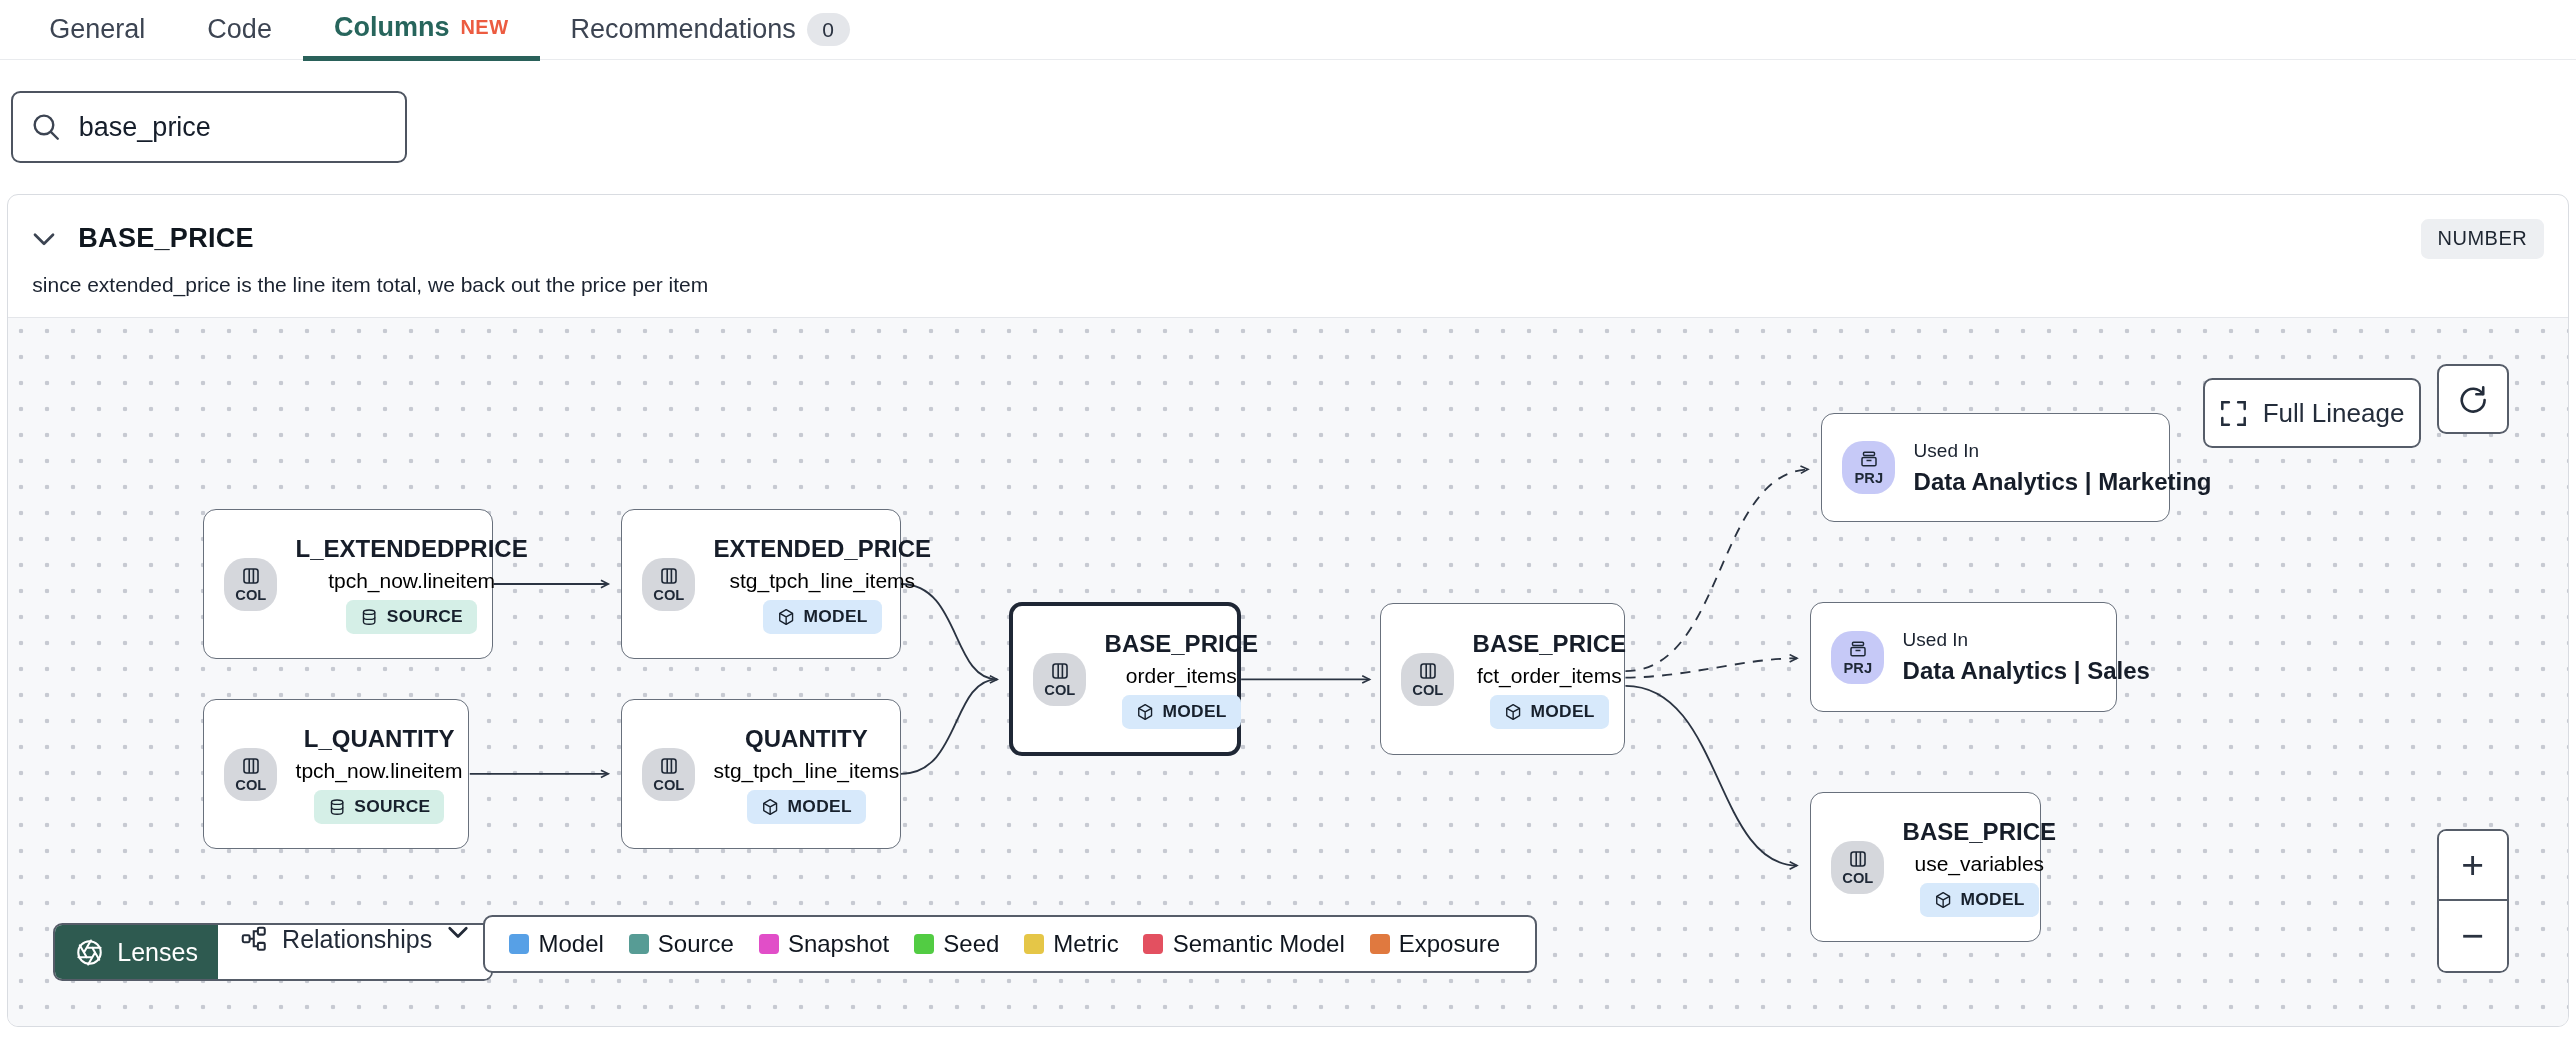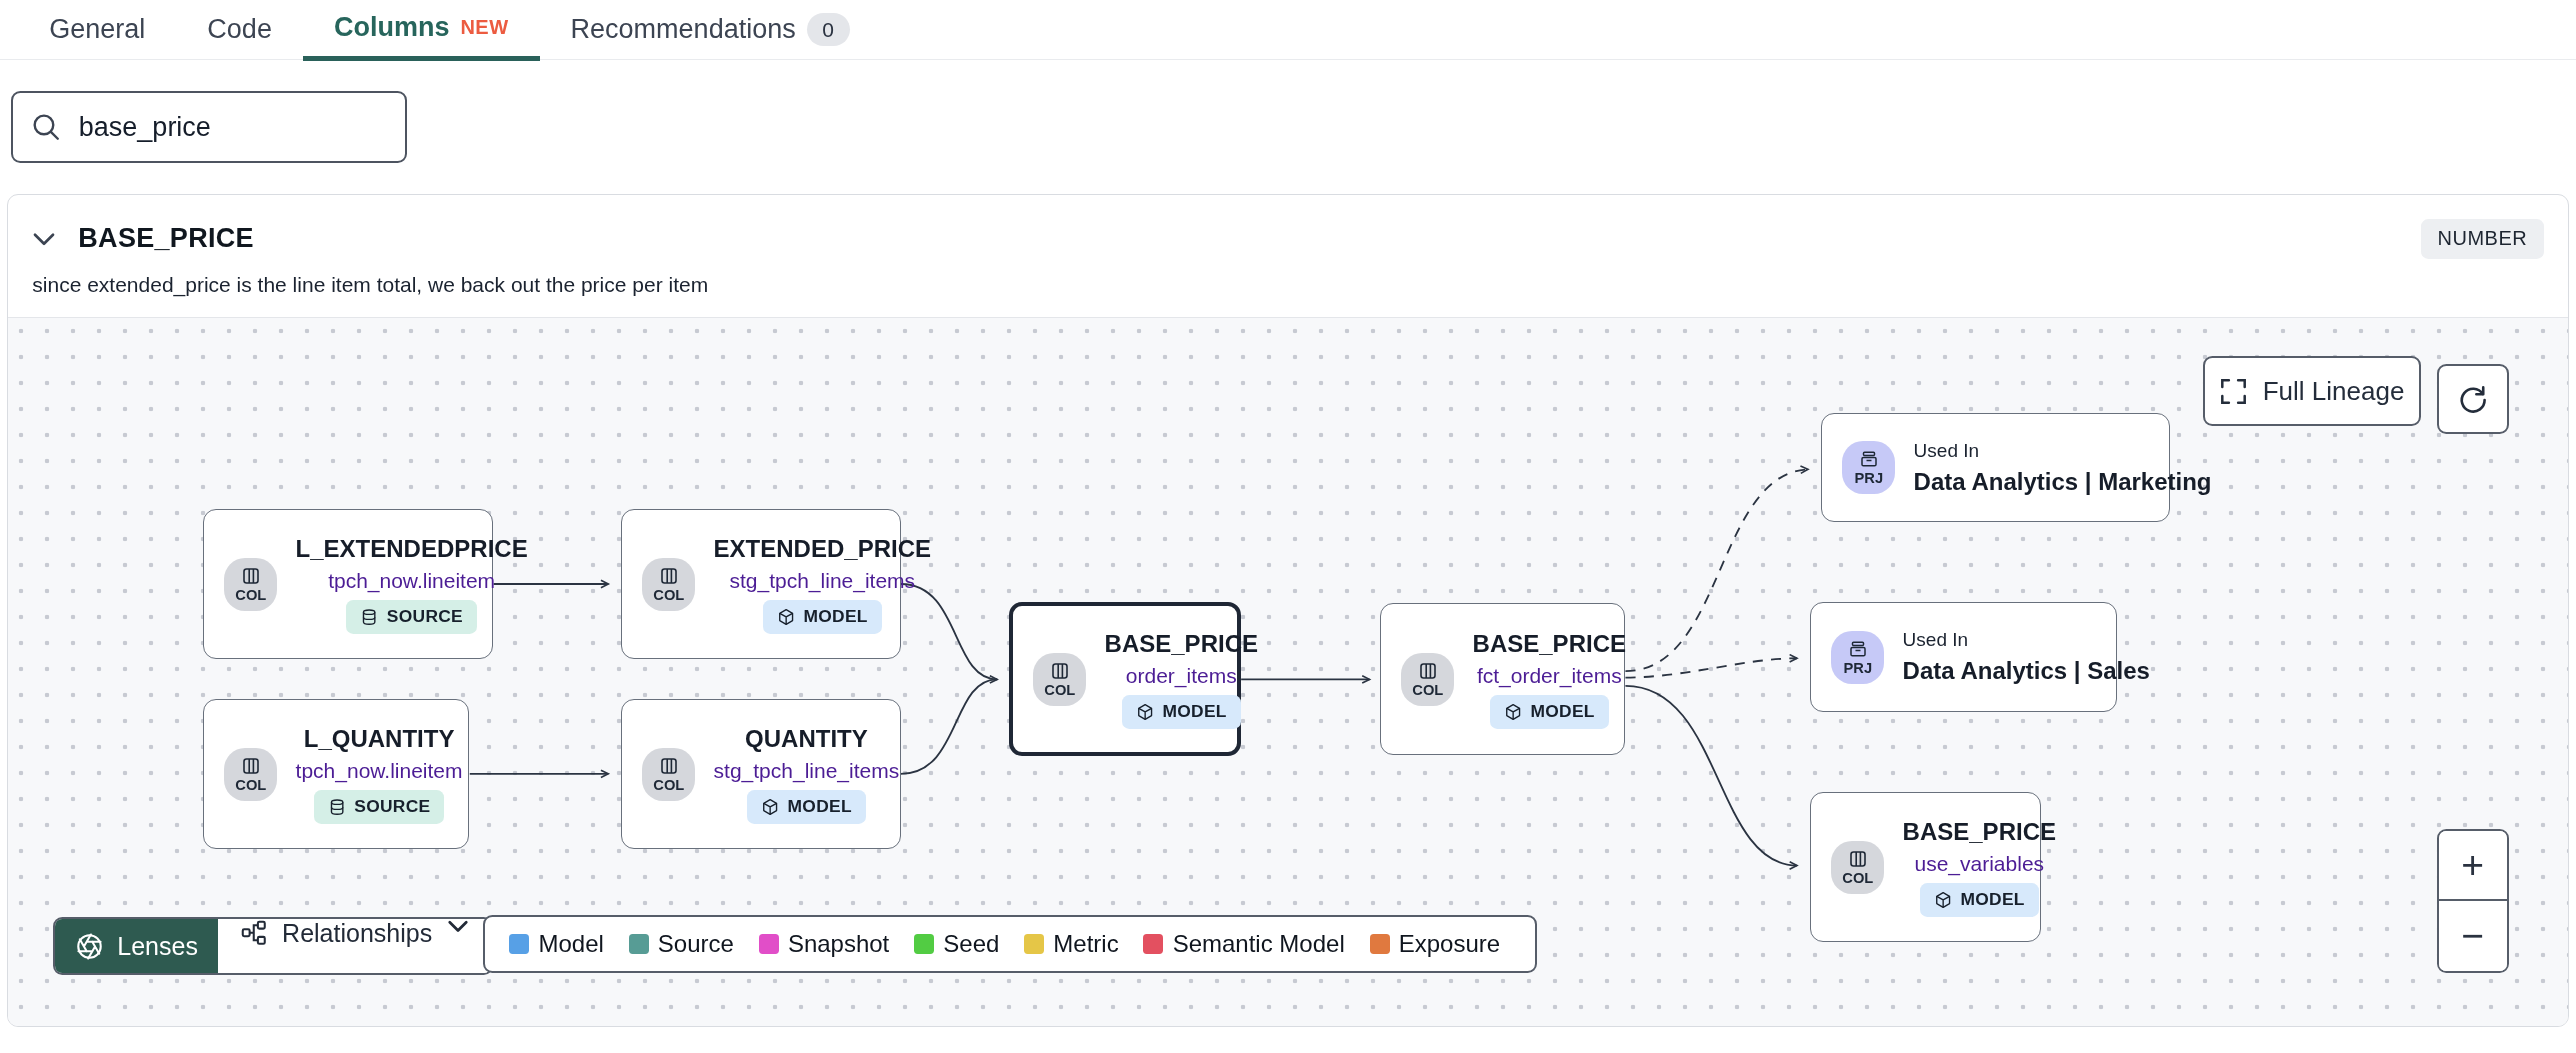--- a/index.html
+++ b/index.html
@@ -41,50 +41,50 @@
   .node { position:absolute; background:#fff; border:1.8px solid #68707c; border-radius:13px;
     display:flex; align-items:center; gap:18.3px; padding:0 20px; cursor:pointer; }
   .node.selected { border:4.1px solid #1f2735; }
   .nbadge { width:53px; height:53px; border-radius:21px; background:#d5d7dc; display:flex;
     flex-direction:column; align-items:center; justify-content:center; gap:0.9px;
     font-size:14.7px; font-weight:bold; color:#1e2836; flex:0 0 auto; }
   .nbadge.prj { background:#c6c9f7; }
   .node-content { flex:1; display:flex; flex-direction:column; align-items:center; gap:6.4px; }
   .node-content.left { align-items:flex-start; }
   .node-title { font-size:24px; font-weight:600; color:#161d29; white-space:nowrap; }
-  .node-sub { font-size:21px; color:#4c1d95; white-space:nowrap; }
+  .node-sub { font-size:21px; color:#000000; white-space:nowrap; }
   .usedin { font-size:19px; color:#1b2330; }
   .pill { display:flex; align-items:center; gap:8.3px; border-radius:7.3px; padding:6.4px 13.8px;
     font-size:17.4px; font-weight:bold; color:#17202c; letter-spacing:0.3px; }
   .pill.source { background:#d5efe7; }
   .pill.model { background:#d7e9fb; }
 
   
   .n0 { left:195px; top:191px; width:290px; height:150px; }
   .n1 { left:613px; top:191px; width:280px; height:150px; }
   .n2 { left:195px; top:381px; width:266px; height:150px; }
   .n3 { left:613px; top:381px; width:280px; height:150px; }
   .n4 { left:1001px; top:284px; width:232px; height:154px; }
   .n5 { left:1372px; top:285px; width:245px; height:152px; }
   .n6 { left:1813px; top:95px; width:349px; height:109px; }
   .n7 { left:1802px; top:284px; width:307px; height:110px; }
   .n8 { left:1802px; top:474px; width:231px; height:150px; }
 
   
   .btn { background:#fff; border:2.3px solid #565d69; border-radius:9.2px; display:flex;
     align-items:center; justify-content:center; gap:14.7px; font-size:26px; color:#242d3b; cursor:pointer; }
-  .full-lineage { position:absolute; top:38px; right:147px; width:218px; height:70px; }
+  .full-lineage { position:absolute; top:60px; right:147px; width:218px; height:70px; }
   .refresh { position:absolute; top:46px; right:59px; width:72px; height:70px; }
   .zoomctl { position:absolute; right:59px; bottom:53px; width:72px; background:#fff;
     border:2.3px solid #565d69; border-radius:9.2px; overflow:hidden; }
   .zoomctl .zbtn { height:70px; display:flex; align-items:center; justify-content:center;
     font-size:39px; color:#2a3240; cursor:pointer; background:#fff; border:none; width:100%; }
   .zoomctl .zbtn:first-child { border-bottom:2.3px solid #565d69; }
 
-  .lens-group { position:absolute; left:45px; bottom:51px; height:58px; display:flex;
+  .lens-group { position:absolute; left:45px; bottom:45px; height:58px; display:flex;
     border:2.3px solid #565d69; border-radius:9.2px; overflow:hidden; background:#fff; }
   .lens-seg { background:#2e5a50; color:#fff; display:flex; align-items:center; gap:13px;
     padding:0 20px; font-size:25px; cursor:pointer; }
   .rel-seg { display:flex; align-items:flex-start; gap:14.7px; padding:0 22px; font-size:25px;
     color:#222a37; cursor:pointer; background:#fff; }
   .legend { position:absolute; left:475px; bottom:53px; height:58px; border:2.3px solid #565d69;
     border-radius:9.2px; background:#fff; display:flex; align-items:center; gap:13.8px;
     padding:0 24px; font-size:24px; color:#10161f; }
   .legend-item { display:flex; align-items:center; gap:9.2px; margin-right:11px; }
   .swatch { width:20px; height:20px; border-radius:3.7px; display:inline-block; }

